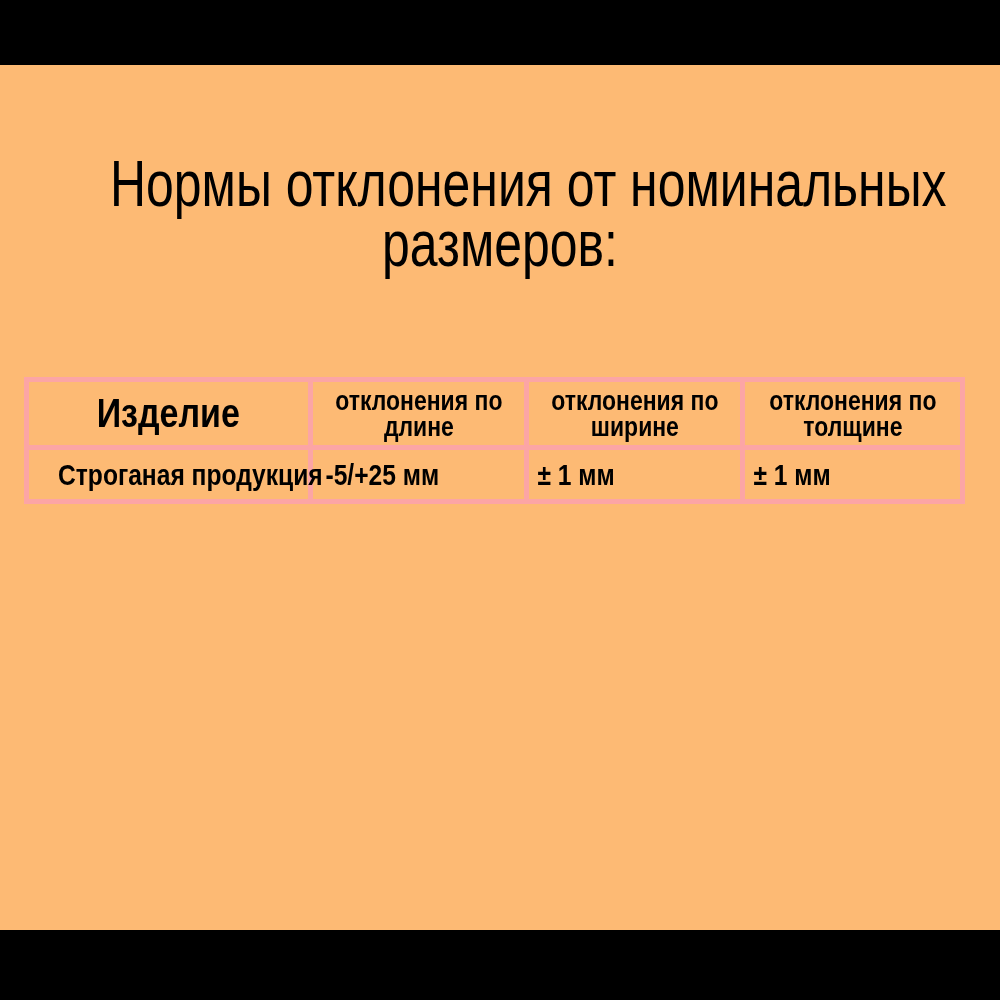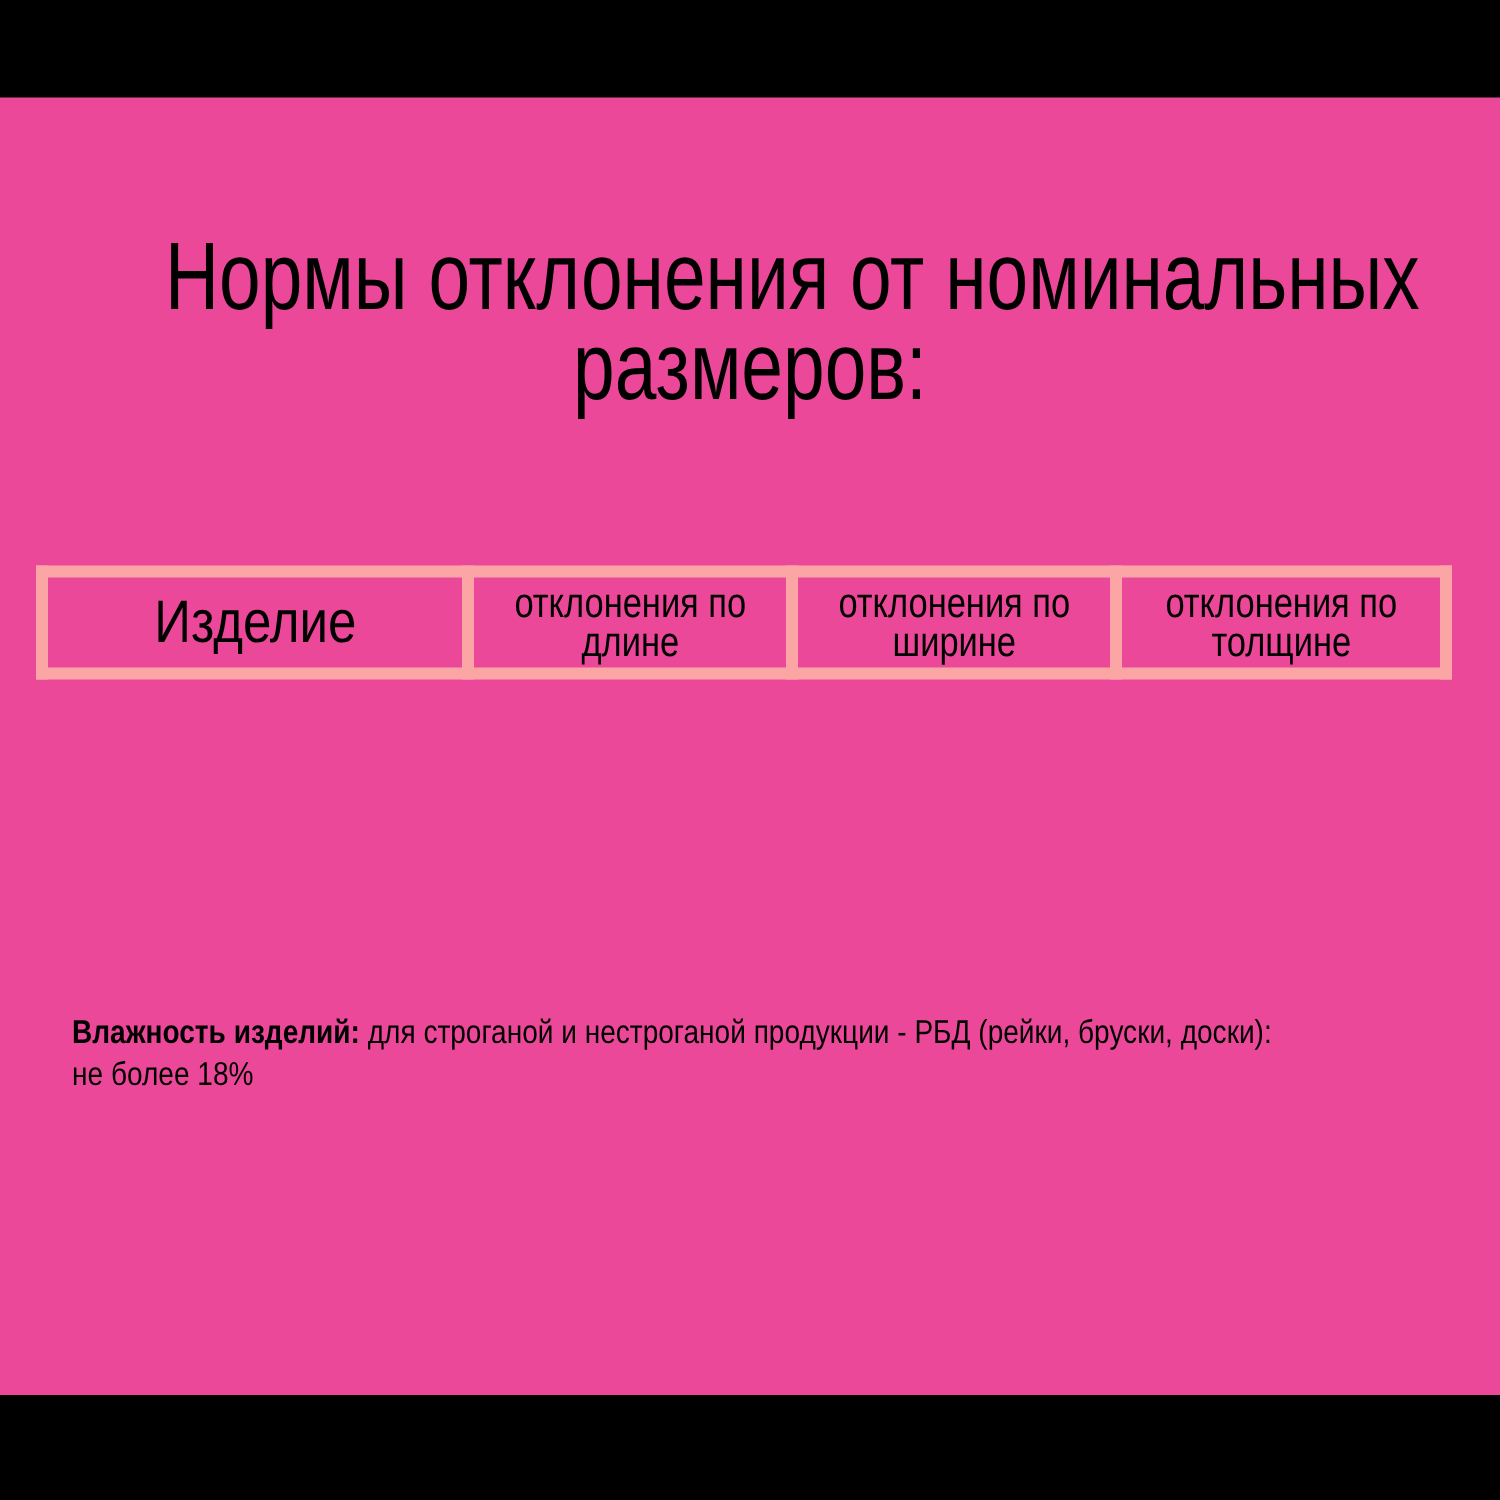--- a/index.html
+++ b/index.html
@@ -2,21 +2,21 @@
 <html lang="ru"><head>
 <meta charset="utf-8">
 <style>
   html, body { margin: 0; padding: 0; }
   body { width: 1000px; height: 1000px; background: #ffffff; }
 
   .page {
     position: relative;
     width: 1000px;
     height: 1000px;
-    background: #ec4899;
+    background: #fdba74;
     overflow: hidden;
     font-family: "Liberation Sans", "DejaVu Sans", sans-serif;
     color: #000000;
   }
 
   .bar { position: absolute; left: 0; width: 1000px; background: #000000; }
   .bar-top { top: 0; height: 65px; }
   .bar-bottom { top: 930px; height: 70px; }
 
   
@@ -42,24 +42,24 @@
   table.spec-table {
     position: absolute;
     left: 24px;
     top: 377px;
     border-collapse: collapse;
     table-layout: fixed;
     width: 936px;
   }
   table.spec-table th,
   table.spec-table td {
-    border: 8px solid #fca5a5;
+    border: 5px solid #fca5a5;
     vertical-align: middle;
     padding: 0;
-    font-weight: 400;
+    font-weight: 700;
     overflow: visible;
   }
   table.spec-table thead tr { height: 68px; }
   table.spec-table tbody tr { height: 54px; }
 
   th.col-product { font-size: 40px; }
   th.col-dim { font-size: 28px; line-height: 26px; }
   td.cell { font-size: 30px; }
 
   .cx {
@@ -126,23 +126,33 @@
         </th>
         <th class="col-dim">
           <span class="cx">
             <span class="hl">отклонения по</span>
             <span class="hl">толщине</span>
           </span>
         </th>
       </tr>
     </thead>
     <tbody>
+      <tr>
+        <td class="cell">
+          <span class="cx">Строганая продукция</span>
+        </td>
+        <td class="cell">
+          <span class="cx">-5/+25 мм</span>
+        </td>
+        <td class="cell">
+          <span class="cx">± 1 мм</span>
+        </td>
+        <td class="cell">
+          <span class="cx">± 1 мм</span>
+        </td>
+      </tr>
     </tbody>
   </table>
 
-  <div class="note">
-    <div class="nline"><b>Влажность изделий:</b><span> для строганой и нестроганой продукции - РБД (рейки, бруски, доски):</span></div>
-    <div class="nline">не более 18%</div>
-  </div>
 
   <div class="bar bar-bottom"></div>
 
 </div>
 
 </body></html>

